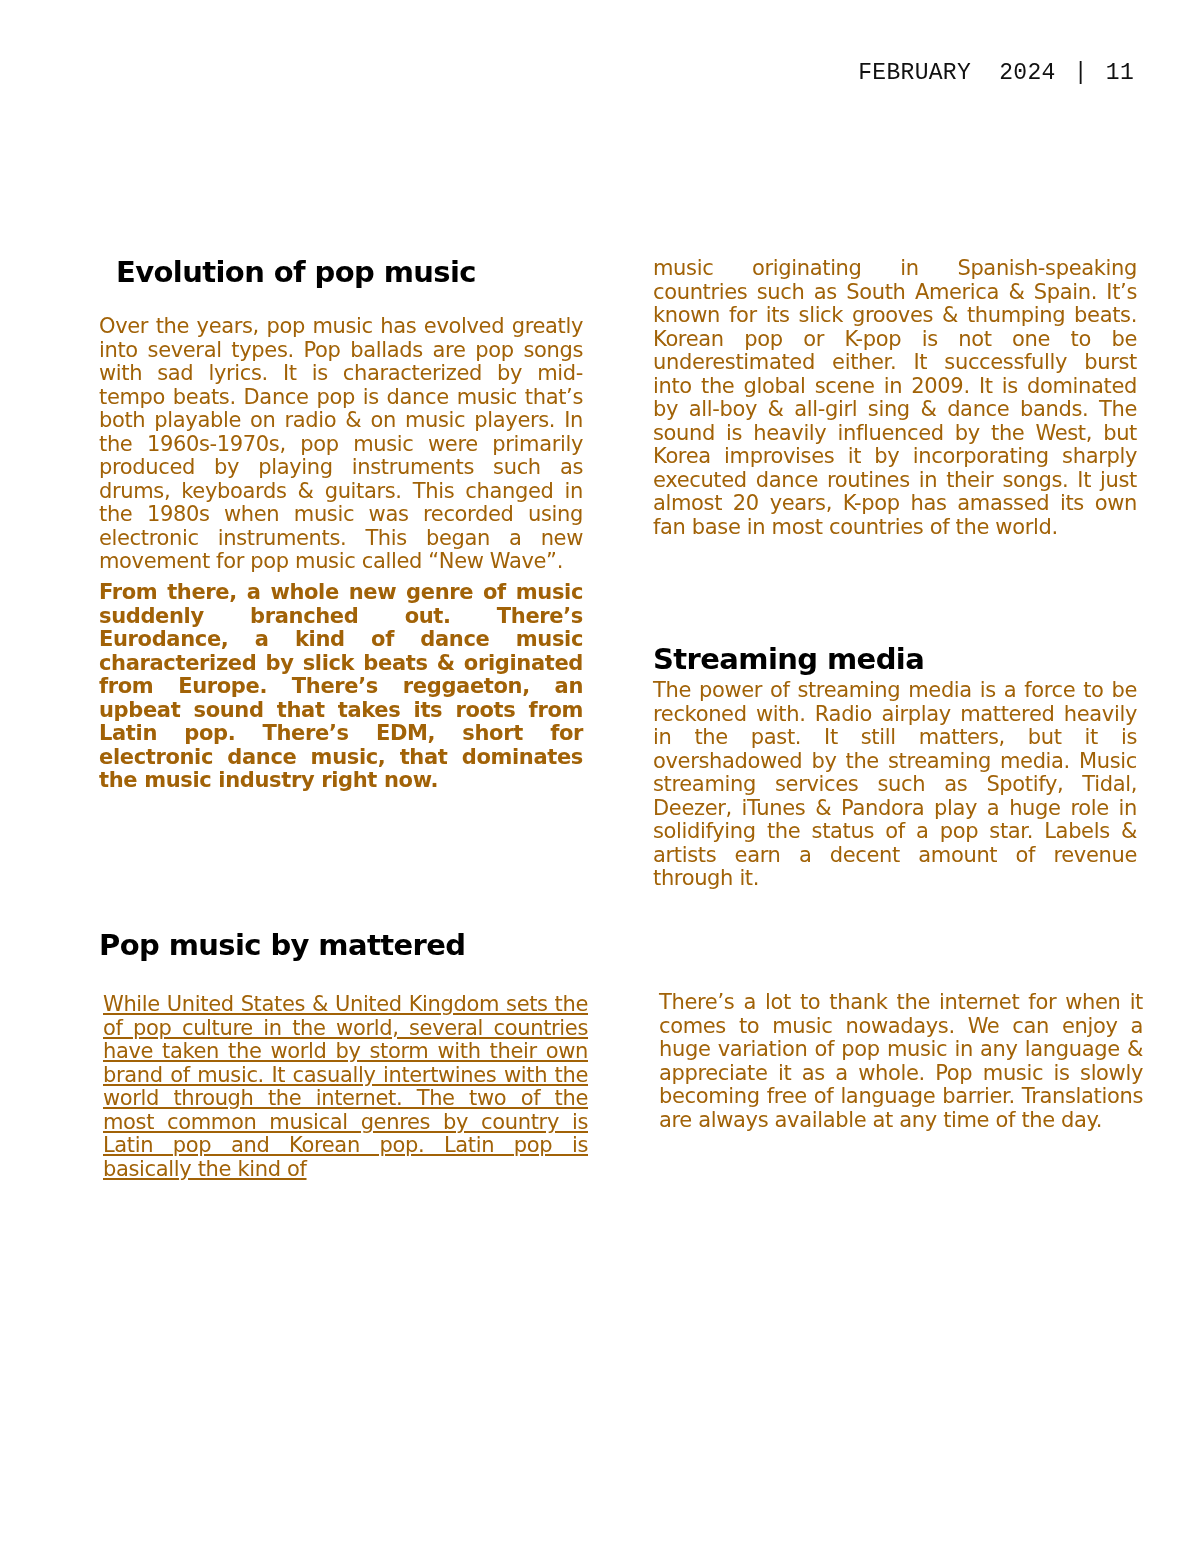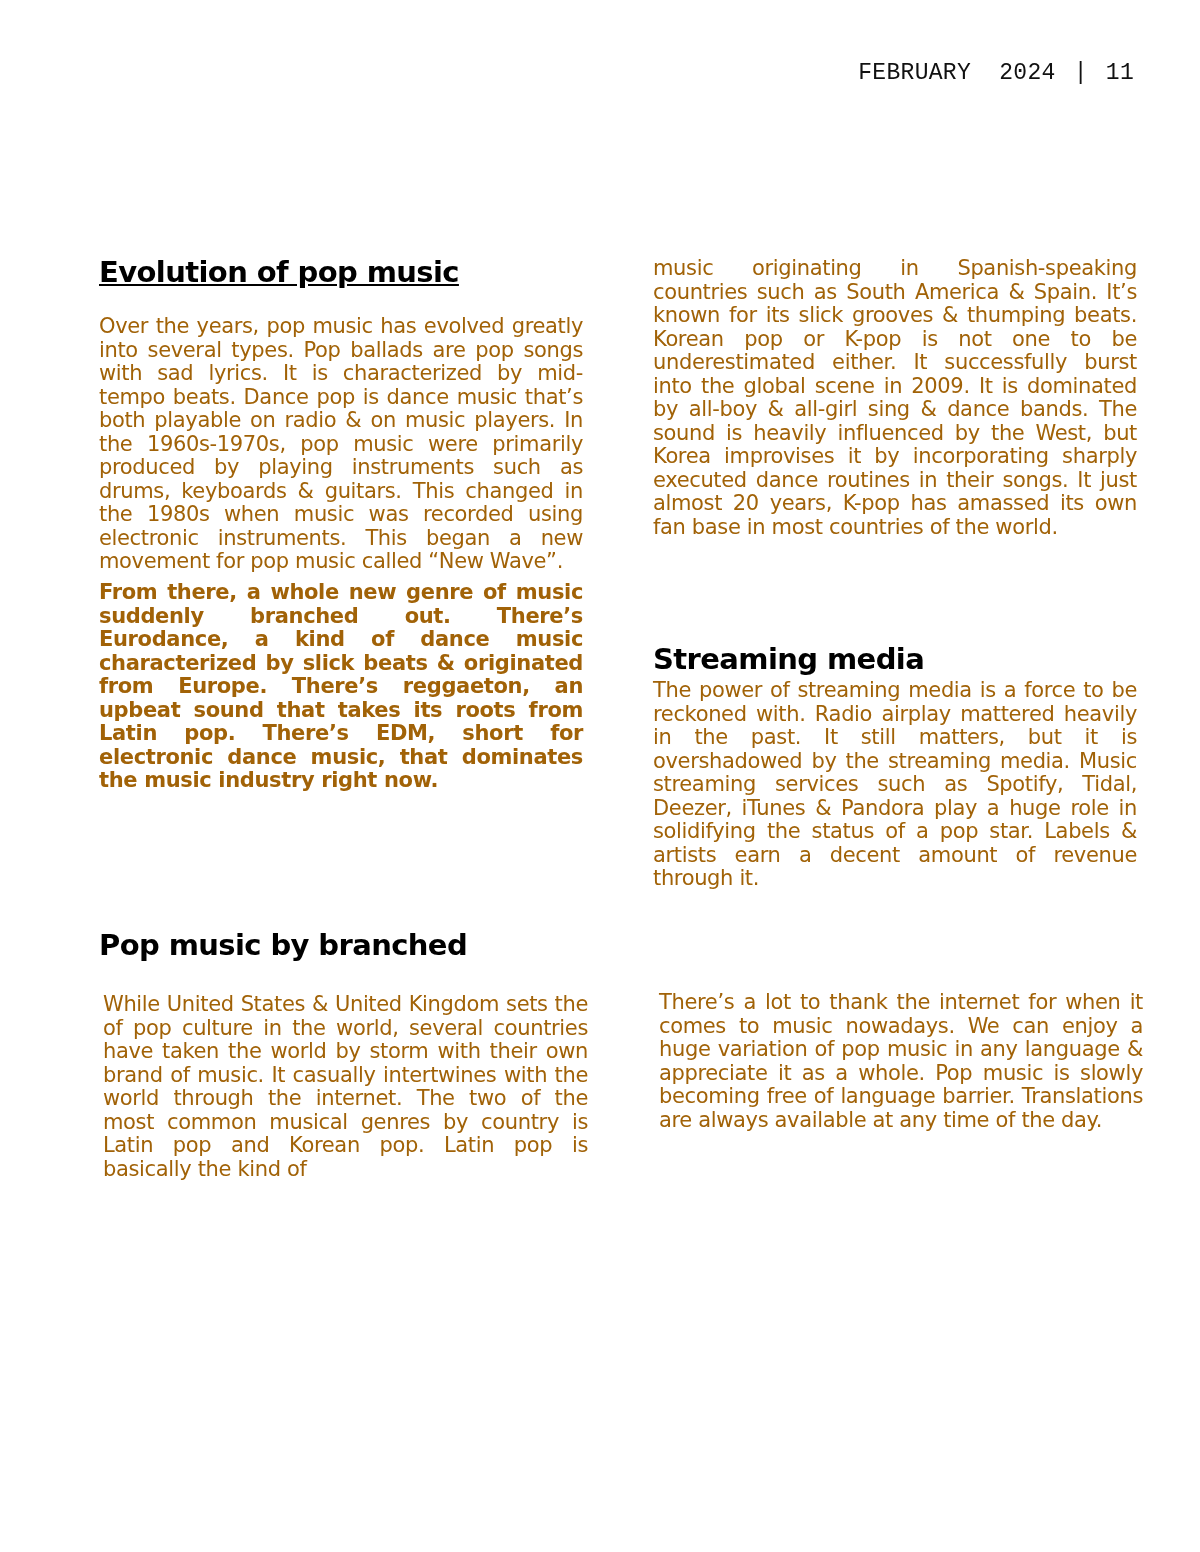--- a/index.html
+++ b/index.html
@@ -10,28 +10,28 @@
   .heading { font-family: "DejaVu Sans", sans-serif; font-weight: bold; font-size: 29px; letter-spacing: -0.6px; margin: 0; color: #000; line-height: 36px; }
   .para { font-family: "DejaVu Sans", sans-serif; font-size: 21px; line-height: 23.55px; text-align: justify; margin: 0; color: #a16207; letter-spacing: -0.35px; hyphens: none; }
   .para + .para { margin-top: 7px; font-weight: bold; }
 </style>
 </head>
 <body>
 
 <div class="page-header"><span>FEBRUARY  2024</span><span class="sep">|</span><span>11</span></div>
 
 <div class="section" style="left:99px; top:254px; width:484px;">
-  <h2 class="heading" style="margin-left:0; margin-bottom:25px;text-decoration:underline;">Evolution of pop music</h2>
+  <h2 class="heading" style="margin-left:17px; margin-bottom:25px;">Evolution of pop music</h2>
   <p class="para">Over the years, pop music has evolved greatly into several types. Pop ballads are pop songs with sad lyrics. It is characterized by mid-tempo beats. Dance pop is dance music that’s both playable on radio &amp; on music players. In the 1960s-1970s, pop music were primarily produced by playing instruments such as drums, keyboards &amp; guitars. This changed in the 1980s when music was recorded using electronic instruments. This began a new movement for pop music called “New Wave”.</p>
   <p class="para">From there, a whole new genre of music suddenly branched out. There’s Eurodance, a kind of dance music characterized by slick beats &amp; originated from Europe. There’s reggaeton, an upbeat sound that takes its roots from Latin pop. There’s EDM, short for electronic dance music, that dominates the music industry right now.</p>
 </div>
 
 <div class="section" style="left:99px; top:927px; width:489px;">
-  <h2 class="heading" style="margin-bottom:30px;">Pop music by branched</h2>
-  <p class="para" style="margin-left:4px; width:485px;">While United States &amp; United Kingdom sets the of pop culture in the world, several countries have taken the world by storm with their own brand of music. It casually intertwines with the world through the internet. The two of the most common musical genres by country is Latin pop and Korean pop. Latin pop is basically the kind of</p>
+  <h2 class="heading" style="margin-bottom:30px;">Pop music by mattered</h2>
+  <p class="para" style="margin-left:4px; width:485px;text-decoration:underline;">While United States &amp; United Kingdom sets the of pop culture in the world, several countries have taken the world by storm with their own brand of music. It casually intertwines with the world through the internet. The two of the most common musical genres by country is Latin pop and Korean pop. Latin pop is basically the kind of</p>
 </div>
 
 <div class="section" style="left:653px; top:257px; width:484px;">
   <p class="para">music originating in Spanish-speaking countries such as South America &amp; Spain. It’s known for its slick grooves &amp; thumping beats. Korean pop or K-pop is not one to be underestimated either. It successfully burst into the global scene in 2009. It is dominated by all-boy &amp; all-girl sing &amp; dance bands. The sound is heavily influenced by the West, but Korea improvises it by incorporating sharply executed dance routines in their songs. It just almost 20 years, K-pop has amassed its own fan base in most countries of the world.</p>
 </div>
 
 <div class="section" style="left:653px; top:641px; width:484px;">
   <h2 class="heading" style="margin-bottom:2px;">Streaming media</h2>
   <p class="para">The power of streaming media is a force to be reckoned with. Radio airplay mattered heavily in the past. It still matters, but it is overshadowed by the streaming media. Music streaming services such as Spotify, Tidal, Deezer, iTunes &amp; Pandora play a huge role in solidifying the status of a pop star. Labels &amp; artists earn a decent amount of revenue through it.</p>
 </div>

